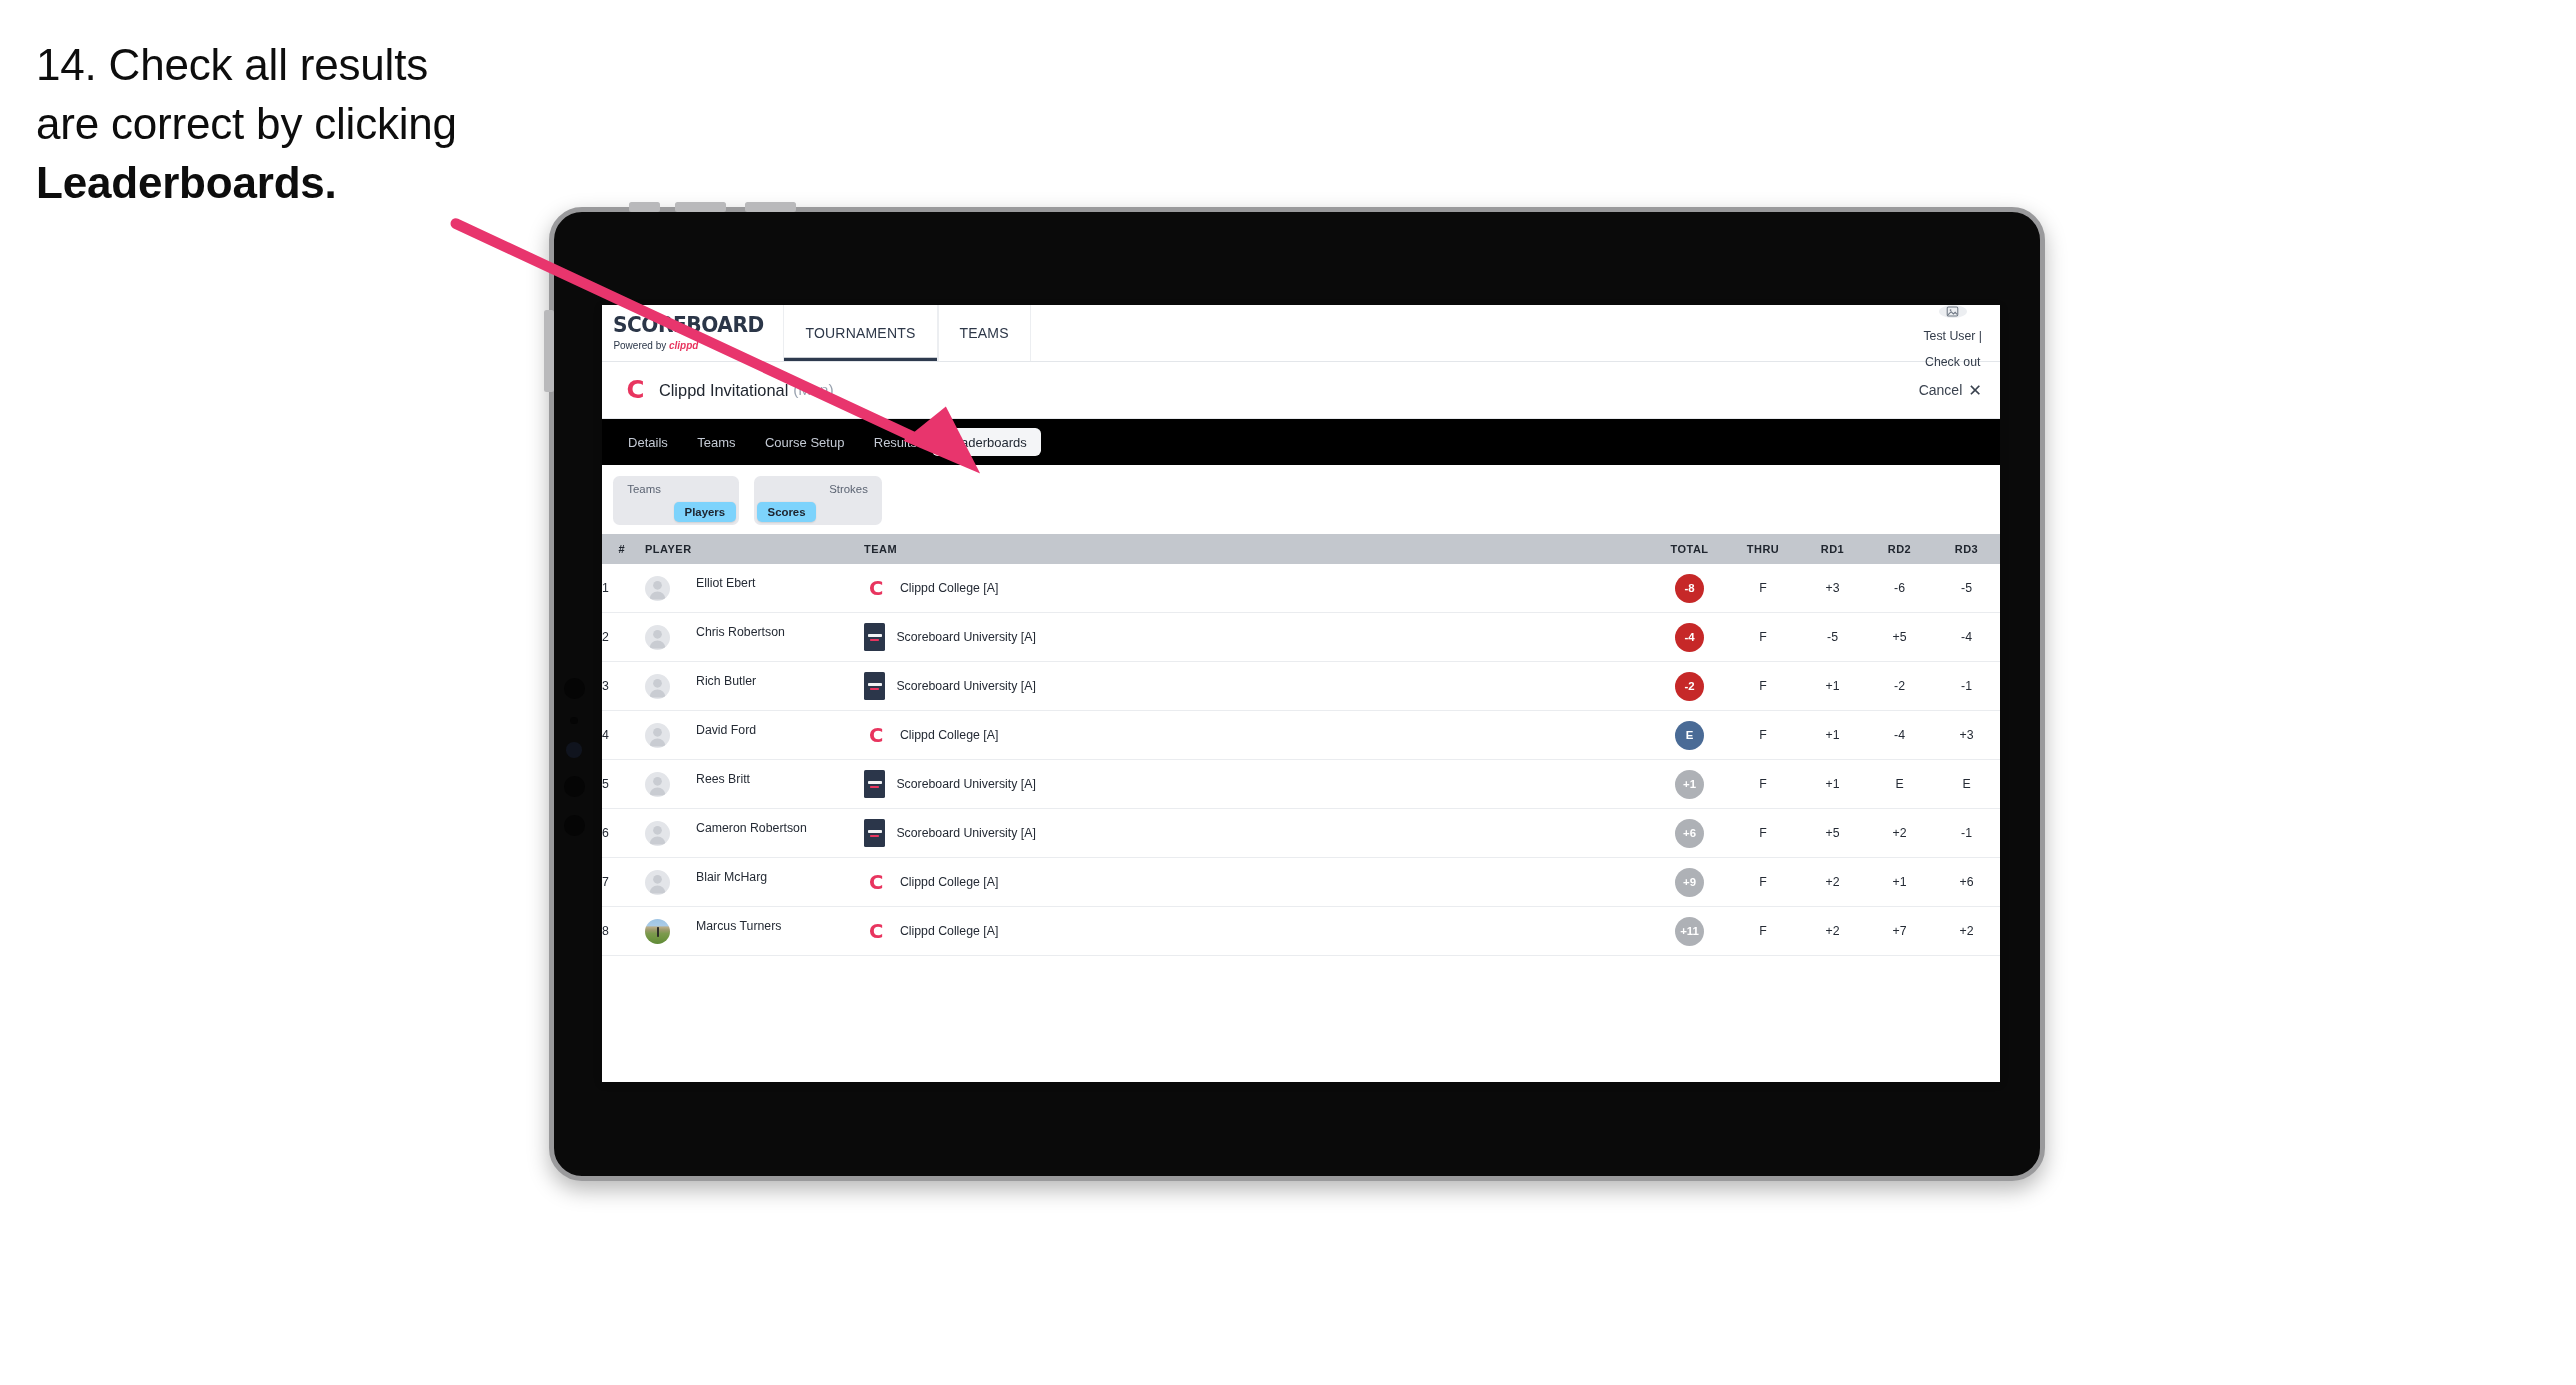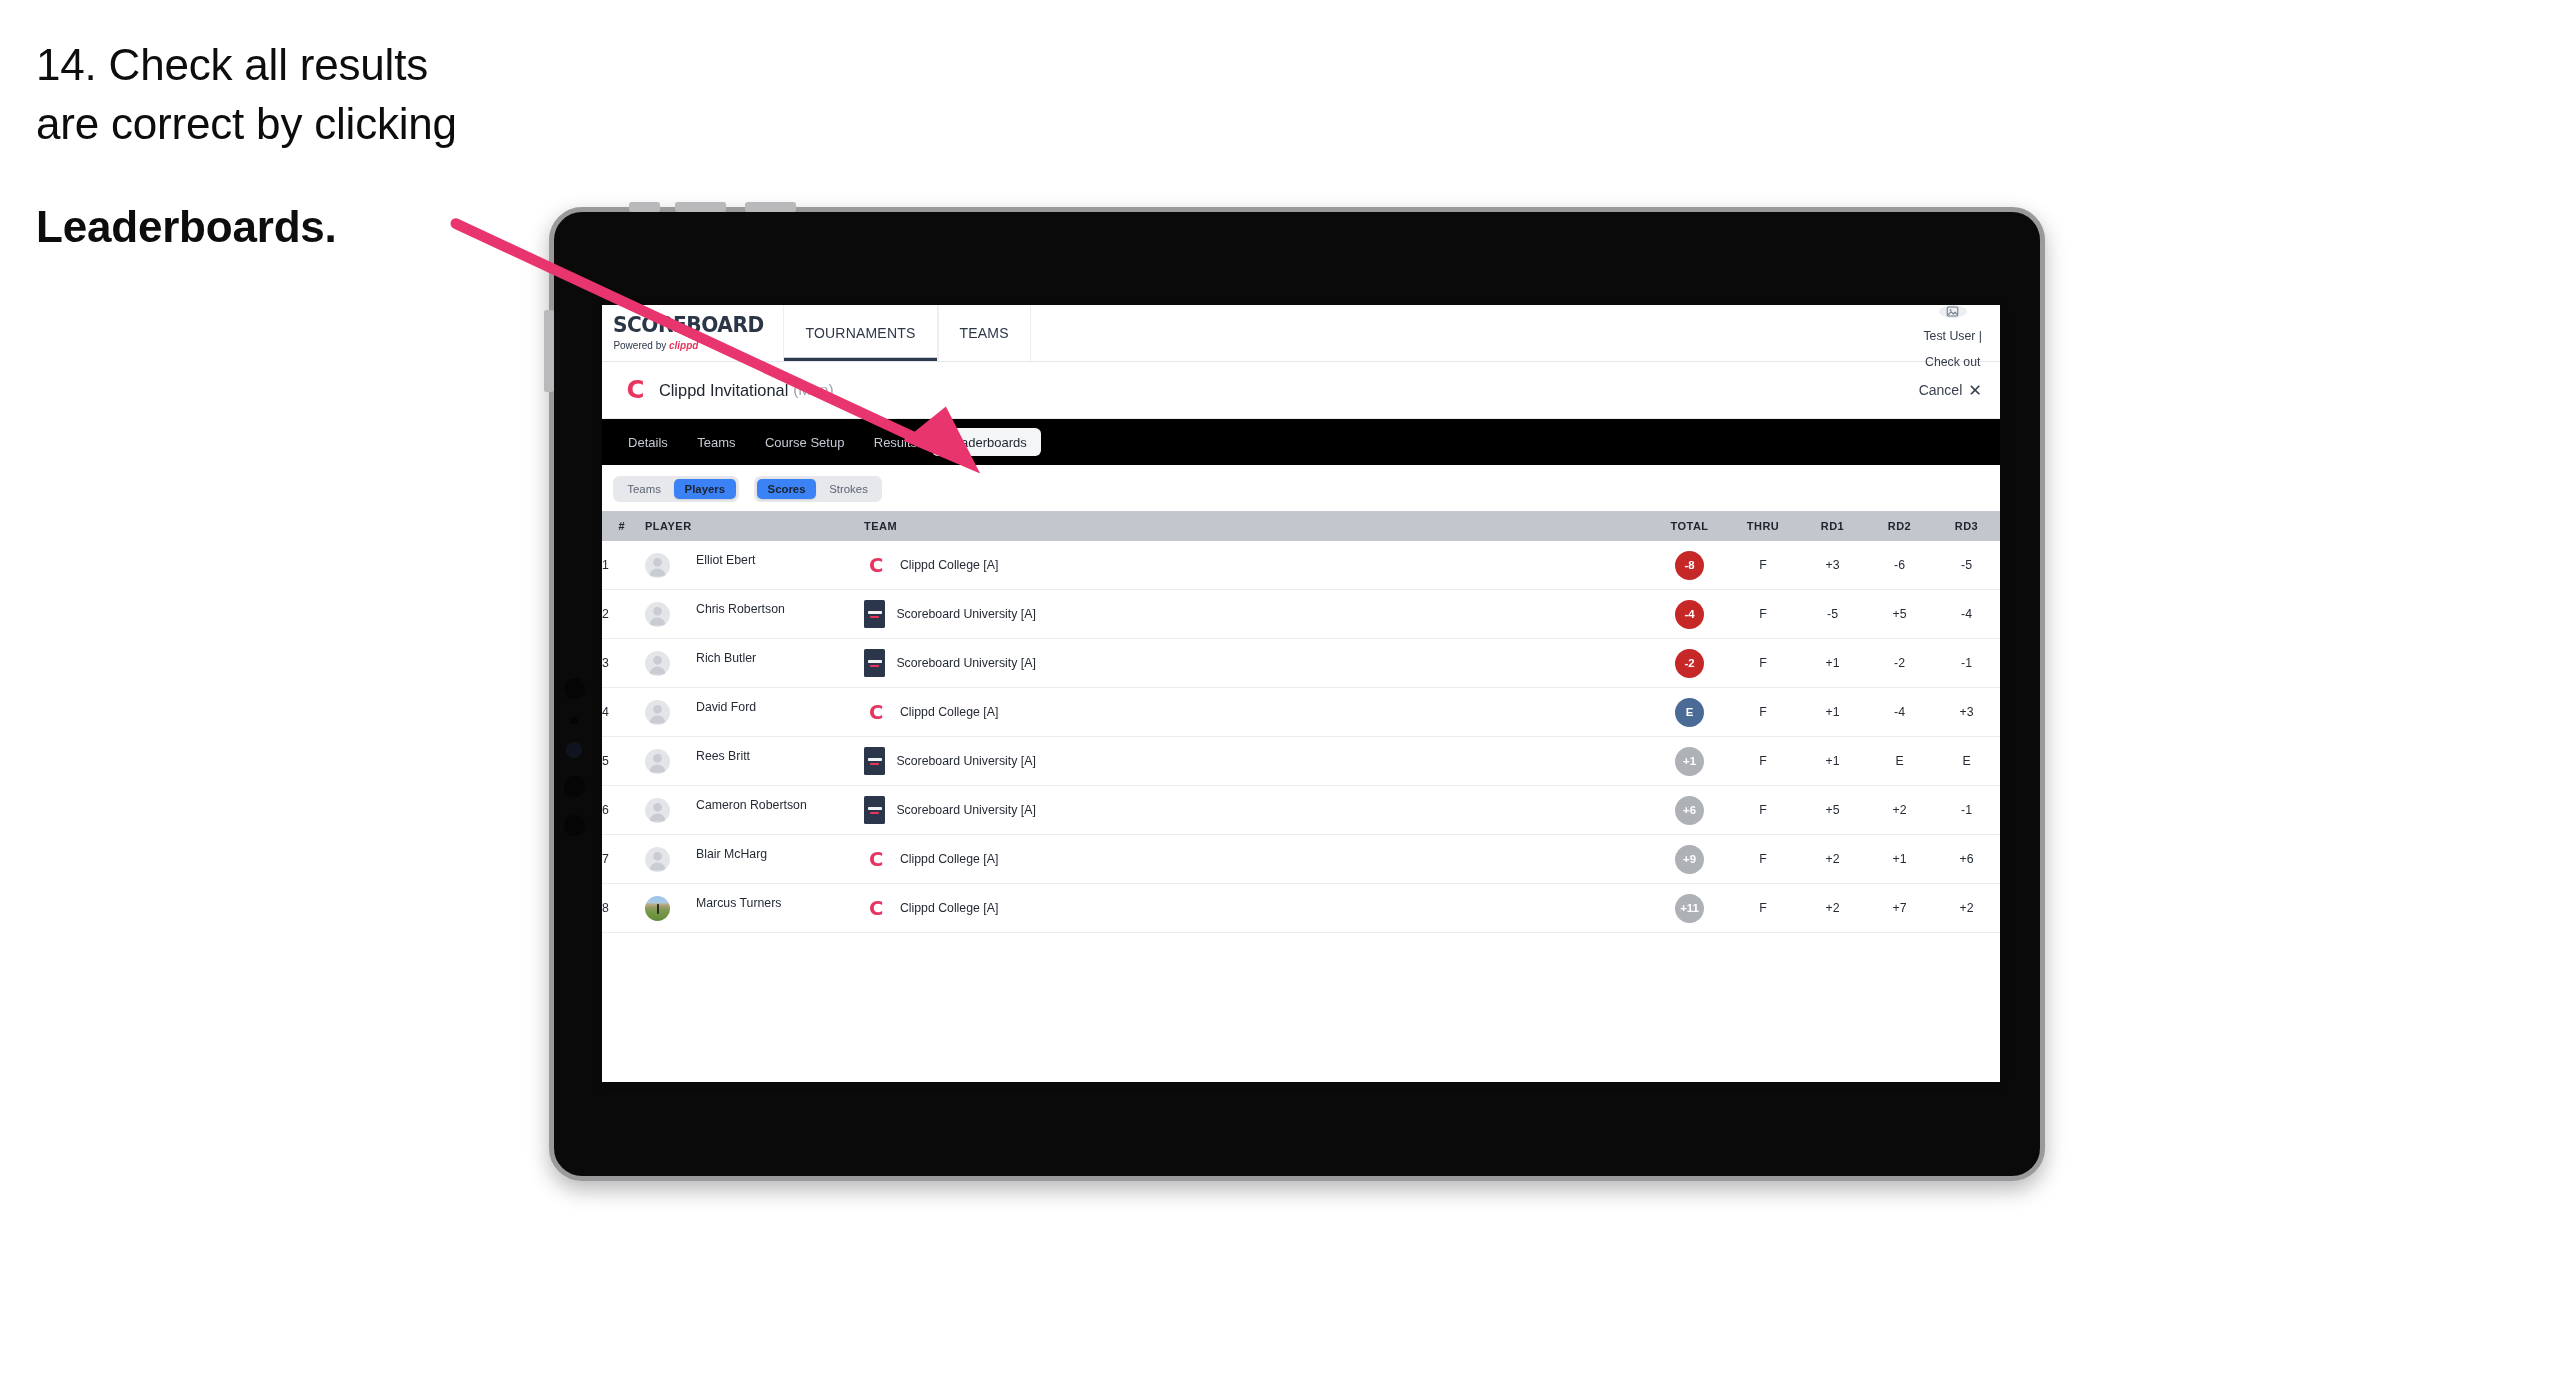--- a/index.html
+++ b/index.html
@@ -23,21 +23,21 @@
   .caption {
     position: absolute;
     left: 36px;
     top: 36px;
     width: 654px;
     font-size: 44px;
     line-height: 1.34;
     color: #0d0d0d;
     letter-spacing: -0.2px;
   }
-  .caption .strong { font-weight: 700; margin-top: 44px; }
+  .caption .strong { font-weight: 700; }
 
   
   #arrow-annotation {
     position: absolute;
     left: 441px;
     top: 204px;
     width: 572px;
     height: 294px;
     pointer-events: none;
   }
@@ -225,24 +225,25 @@
     gap: 2.5px;
   }
   .toggle {
     font-size: 11.4px;
     color: #5b6372;
     padding: 4.1px 10.6px;
     border-radius: 4.9px;
     cursor: pointer;
   }
   .toggle.active {
-    background: #3b82f6;
+    background: #7dd3fc;
     color: #1d232d;
     font-weight: 700;
     box-shadow: 0 0.8px 1.6px rgba(0,0,0,0.10);
+    margin-top: 23px;
   }
 
   
   .table-wrap { flex: 1 1 auto; overflow: hidden; }
   table.lb {
     width: 100%;
     border-collapse: collapse;
     table-layout: fixed;
   }
   table.lb thead th {

